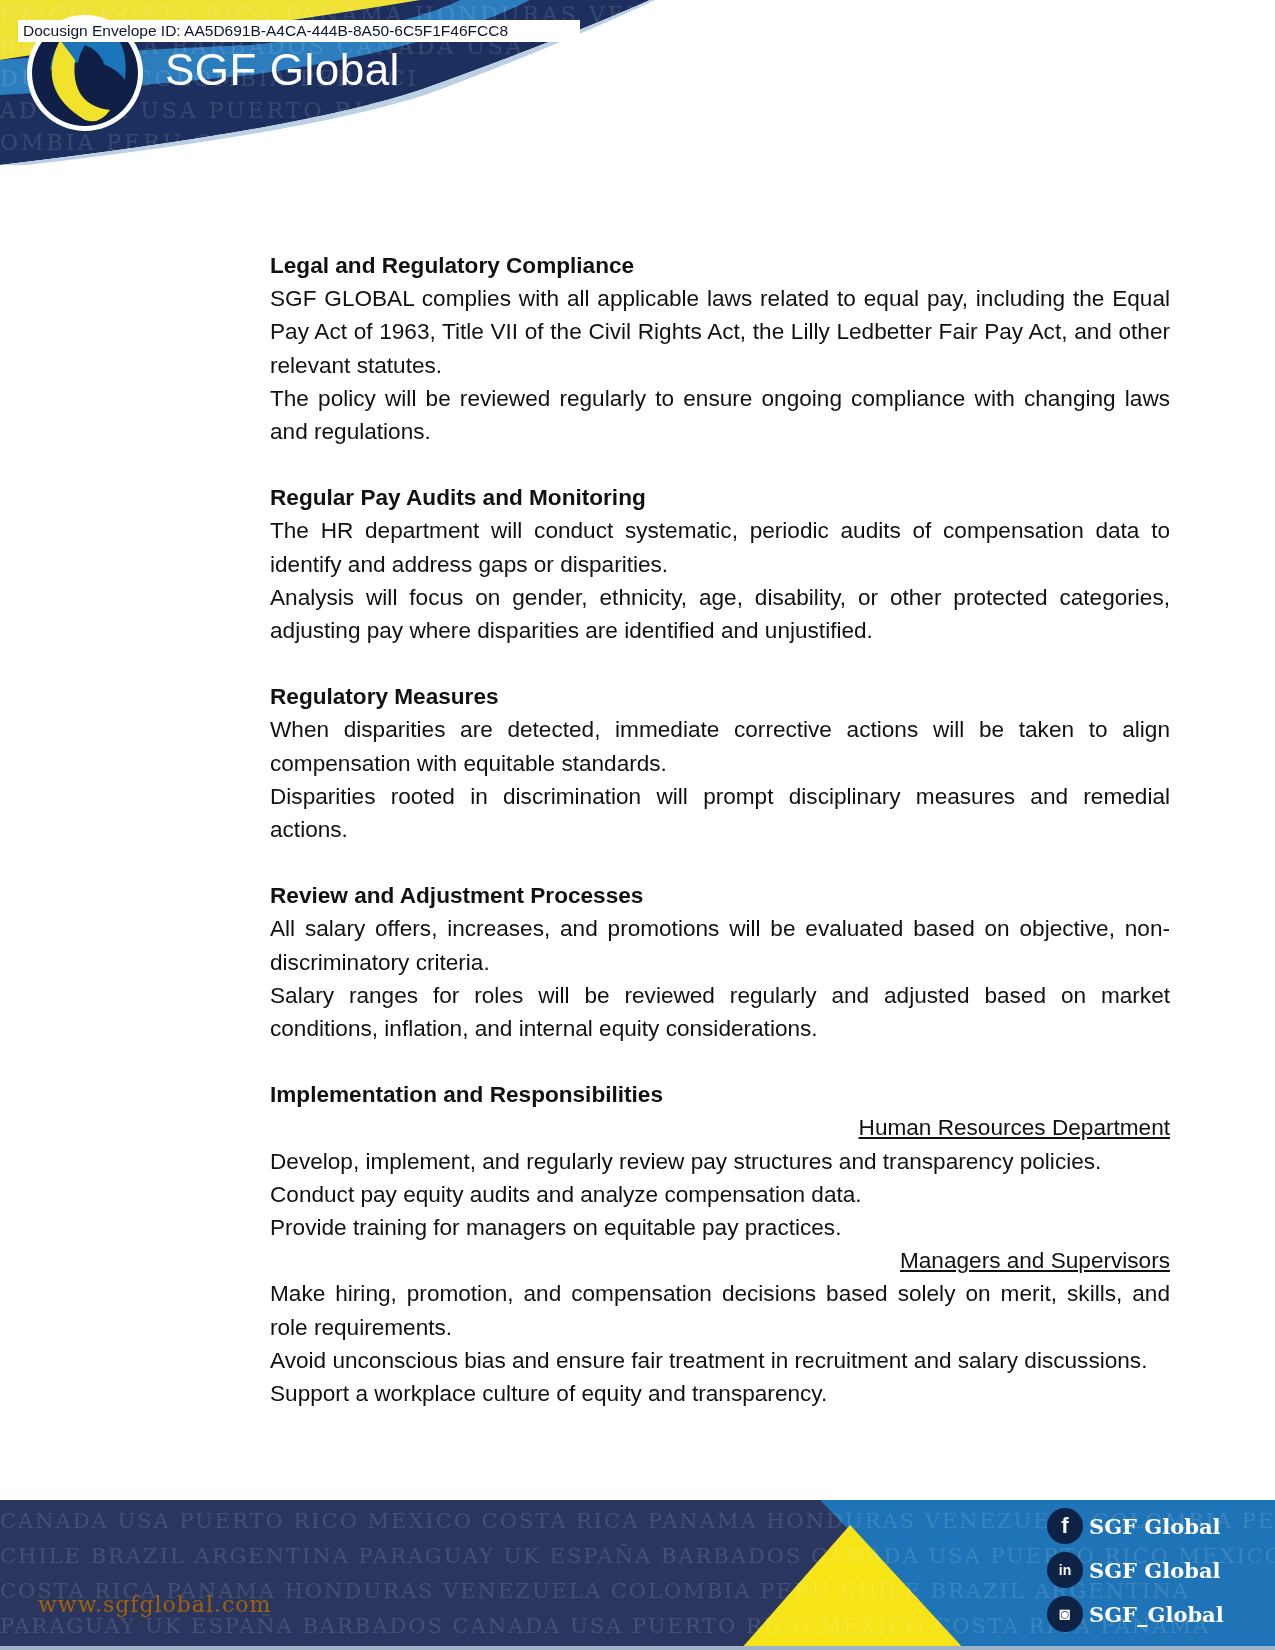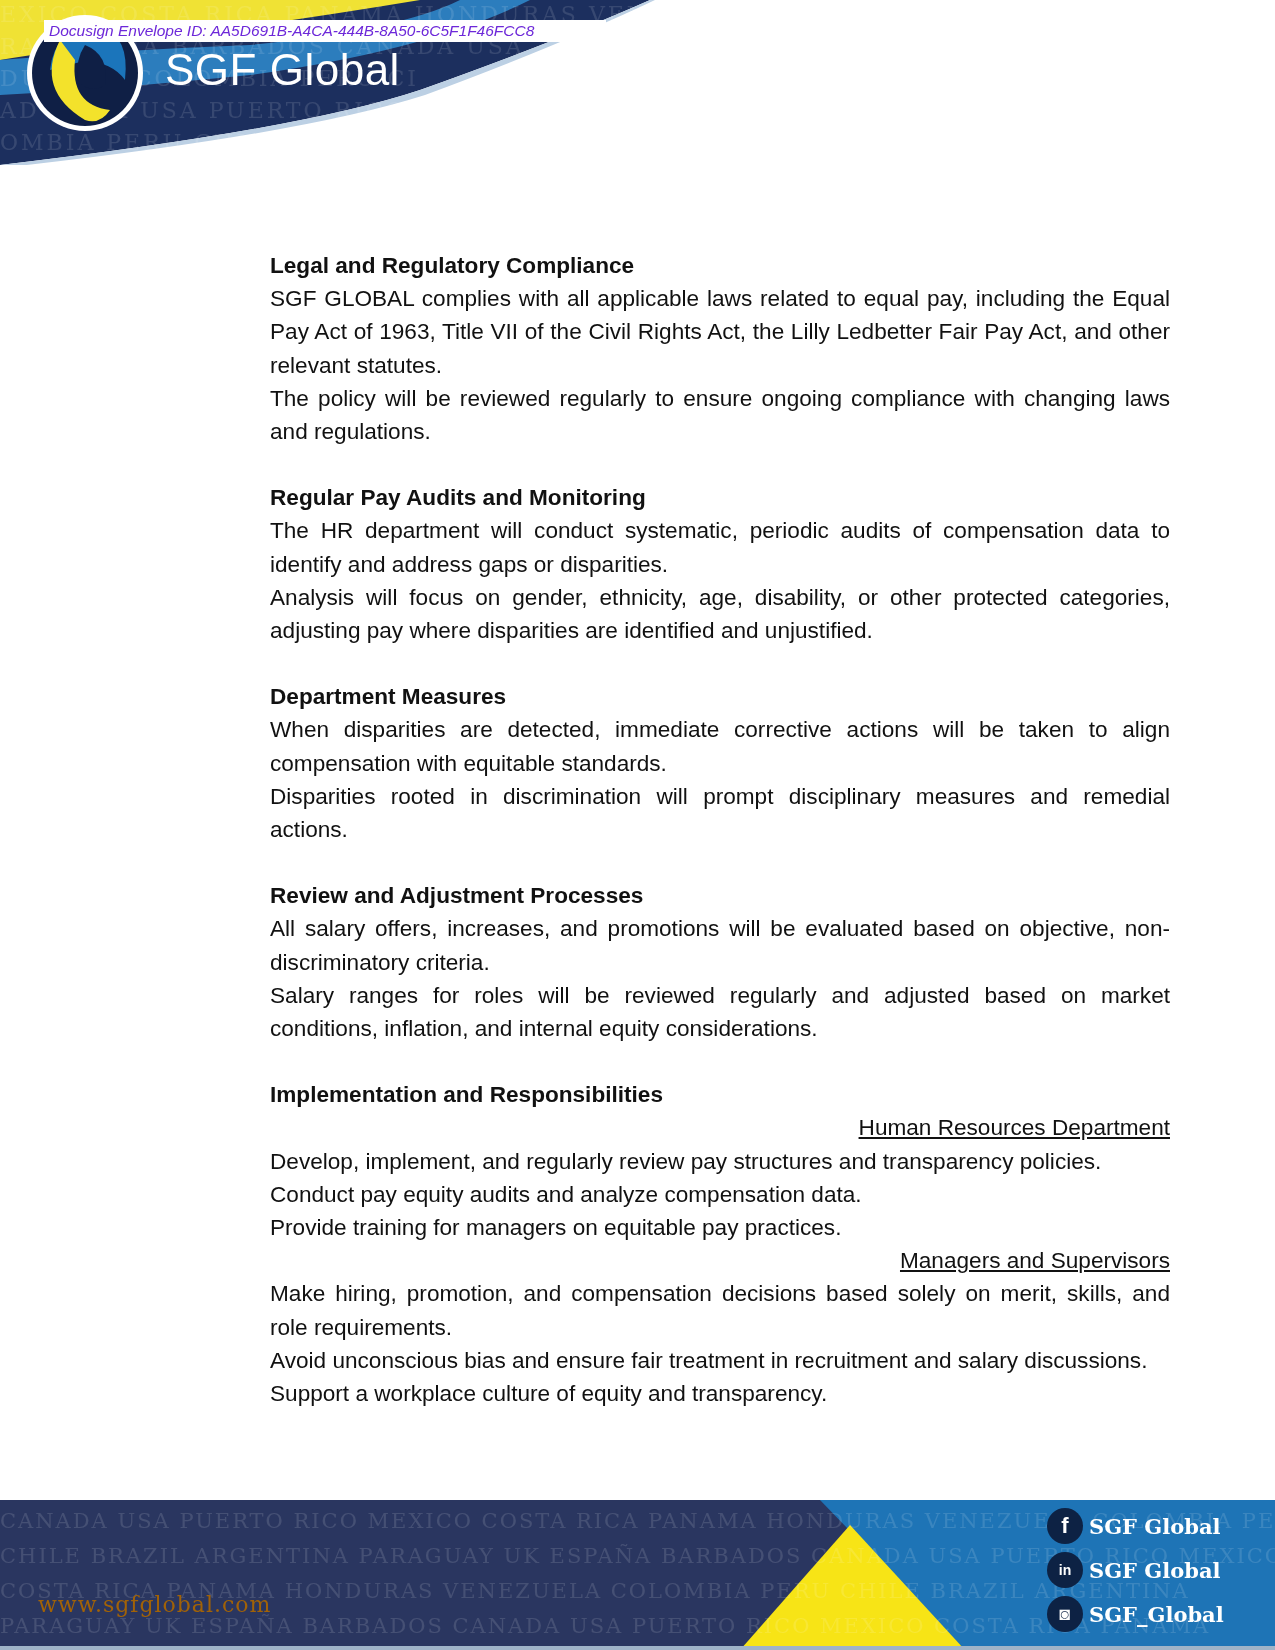--- a/index.html
+++ b/index.html
@@ -1,19 +1,19 @@
 <!DOCTYPE html>
 <html><head>
 <meta charset="utf-8">
 <style>
   html, body { margin:0; padding:0; }
   body { width:1275px; height:1650px; position:relative; background:#ffffff; overflow:hidden; font-family:"Liberation Sans", sans-serif; color:#111; }
   .header { position:absolute; left:0; top:0; width:1275px; height:165px; }
   .header svg { position:absolute; left:0; top:0; }
-  .envelope { position:absolute; left:44px; top:20px; width:562px; height:22px; background:#fff; font-size:15.5px; line-height:22px; padding-left:5px; box-sizing:border-box; color:#6d28d9; white-space:nowrap;font-style:italic; }
+  .envelope { position:absolute; left:18px; top:20px; width:562px; height:22px; background:#fff; font-size:15.5px; line-height:22px; padding-left:5px; box-sizing:border-box; color:#0f172a; white-space:nowrap; }
   .brand { position:absolute; left:165px; top:45px; font-size:44px; color:#fff; letter-spacing:0.5px; white-space:nowrap; }
   .brand b { font-weight:normal; }
   .brand .thin { font-weight:normal; }
   .content { position:absolute; left:225px; top:249px; width:900px; font-size:22.6px; line-height:33.2px;margin-left:45px; }
   .section { margin-bottom:33px; }
   .h { font-weight:bold; }
   .p { text-align:justify; text-align-last:left; }
   .sub { text-decoration:underline;text-align:right; }
   .footer { position:absolute; left:0; top:1500px; width:1275px; height:150px; }
   .footer svg { position:absolute; left:0; top:0; }
@@ -55,21 +55,21 @@
     <div class="h">Legal and Regulatory Compliance</div>
     <div class="p">SGF GLOBAL complies with all applicable laws related to equal pay, including the Equal Pay Act of 1963, Title VII of the Civil Rights Act, the Lilly Ledbetter Fair Pay Act, and other relevant statutes.</div>
     <div class="p">The policy will be reviewed regularly to ensure ongoing compliance with changing laws and regulations.</div>
   </div>
   <div class="section">
     <div class="h">Regular Pay Audits and Monitoring</div>
     <div class="p">The HR department will conduct systematic, periodic audits of compensation data to identify and address gaps or disparities.</div>
     <div class="p">Analysis will focus on gender, ethnicity, age, disability, or other protected categories, adjusting pay where disparities are identified and unjustified.</div>
   </div>
   <div class="section">
-    <div class="h">Department Measures</div>
+    <div class="h">Regulatory Measures</div>
     <div class="p">When disparities are detected, immediate corrective actions will be taken to align compensation with equitable standards.</div>
     <div class="p">Disparities rooted in discrimination will prompt disciplinary measures and remedial actions.</div>
   </div>
   <div class="section">
     <div class="h">Review and Adjustment Processes</div>
     <div class="p">All salary offers, increases, and promotions will be evaluated based on objective, non-discriminatory criteria.</div>
     <div class="p">Salary ranges for roles will be reviewed regularly and adjusted based on market conditions, inflation, and internal equity considerations.</div>
   </div>
   <div class="section">
     <div class="h">Implementation and Responsibilities</div>

